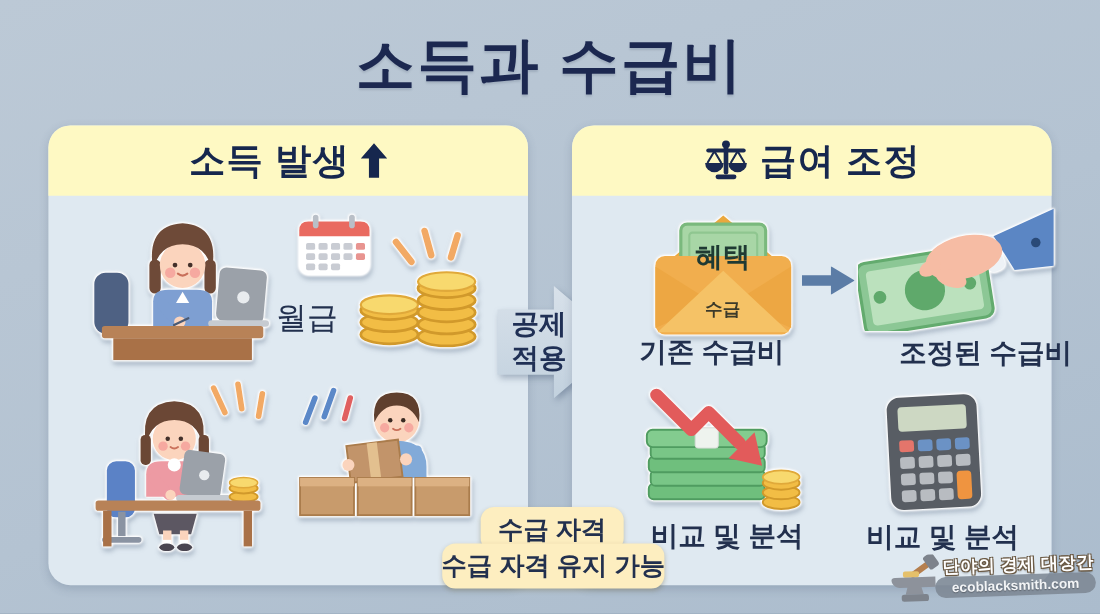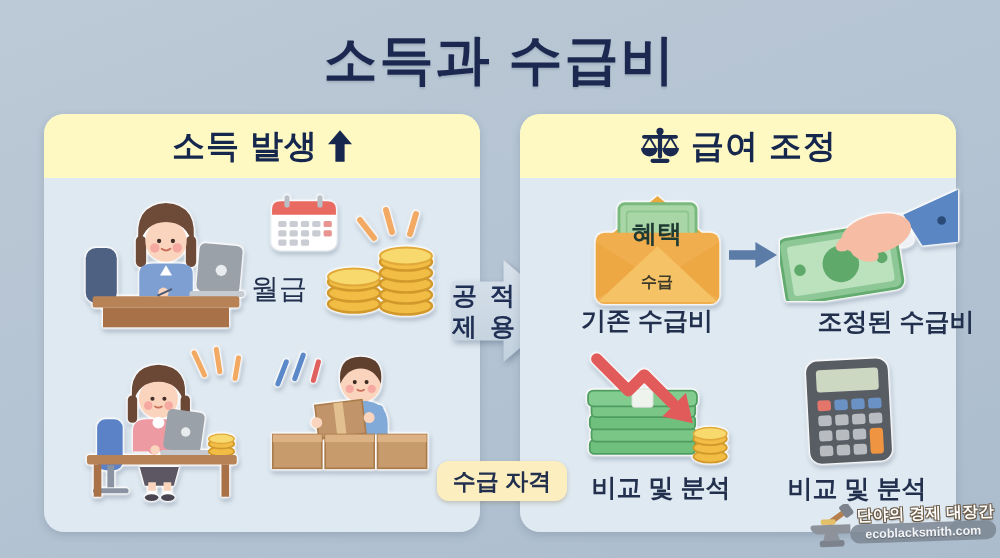--- a/index.html
+++ b/index.html
@@ -41,21 +41,21 @@
     left:452px;top:260px;width:112px;height:102px;
     filter:drop-shadow(2px 3px 3px rgba(50,70,100,.35));
   }
   #deduction-arrow .shape{
     position:absolute;inset:0;
     background:linear-gradient(180deg,#d8e1ea,#c2d1de);
     clip-path:polygon(0 21%,46% 21%,46% 0,100% 50%,46% 100%,46% 79%,0 79%);
   }
   #deduction-arrow .txt{
     position:absolute;left:0;top:0;width:68%;height:100%;
-    display:flex;flex-direction:row;align-items:center;justify-content:center;
+    display:flex;flex-direction:column;align-items:center;justify-content:center;
     font-size:25px;font-weight:900;color:#203055;line-height:31px;
   }
   
   #flow-arrow{
     left:729px;top:242px;width:48px;height:26px;background:#5b7ca6;
     clip-path:polygon(0 32%,55% 32%,55% 0,100% 50%,55% 100%,55% 68%,0 68%);
     filter:drop-shadow(1px 2px 1px rgba(40,60,90,.3));
   }
   
   .env-txt{font-weight:900;}
@@ -366,20 +366,23 @@
         </g>
         <rect x="76" y="81" width="15" height="29" rx="4" fill="#ef9440"></rect>
       </g>
     </svg>
   </div>
   <div class="abs center-txt sub-label" style="left:857px;top:488px;">비교 및 분석</div>
 
   <div class="abs note-box" id="note-top">
     <span>수급 자격</span>
   </div>
+  <div class="abs note-box" id="note-bottom">
+    <span>수급 자격 유지 가능</span>
+  </div>
 
   <div class="abs" id="watermark">
     <span style="position:absolute;left:0;top:6px;">
       <svg width="44" height="46" viewBox="0 0 48 46">
         <g transform="rotate(-34 36 8)">
           <rect x="16" y="5" width="26" height="6" rx="3" fill="#b57f4e"></rect>
           <rect x="36" y="0" width="11" height="15" rx="2.5" fill="#7d838c"></rect>
         </g>
         <rect x="12" y="14" width="16" height="6" rx="2" fill="#e5c06a"></rect>
         <path d="M4 20 Q-1 20 1 25 Q3 29 8 30 L16 30 L14 37 L32 37 L30 30 L44 30 L44 20 Z" fill="#8d929b"></path>

